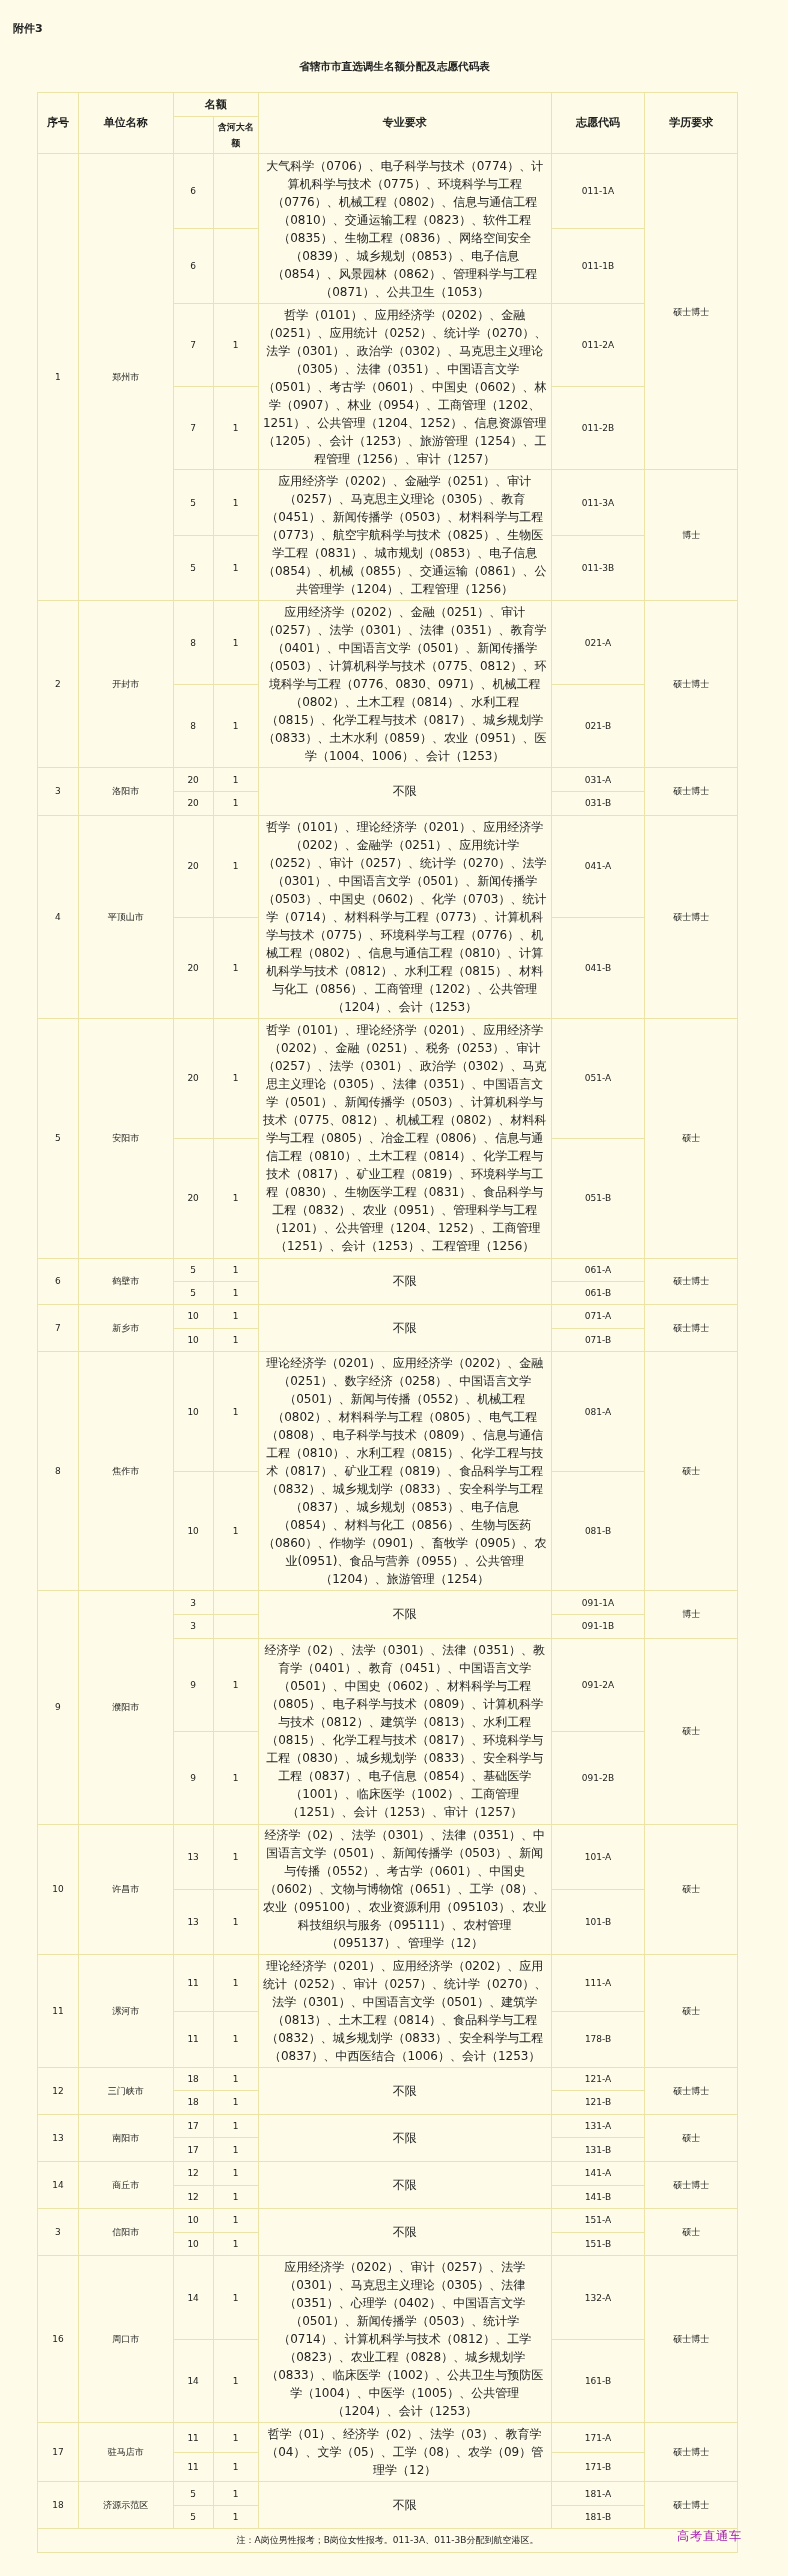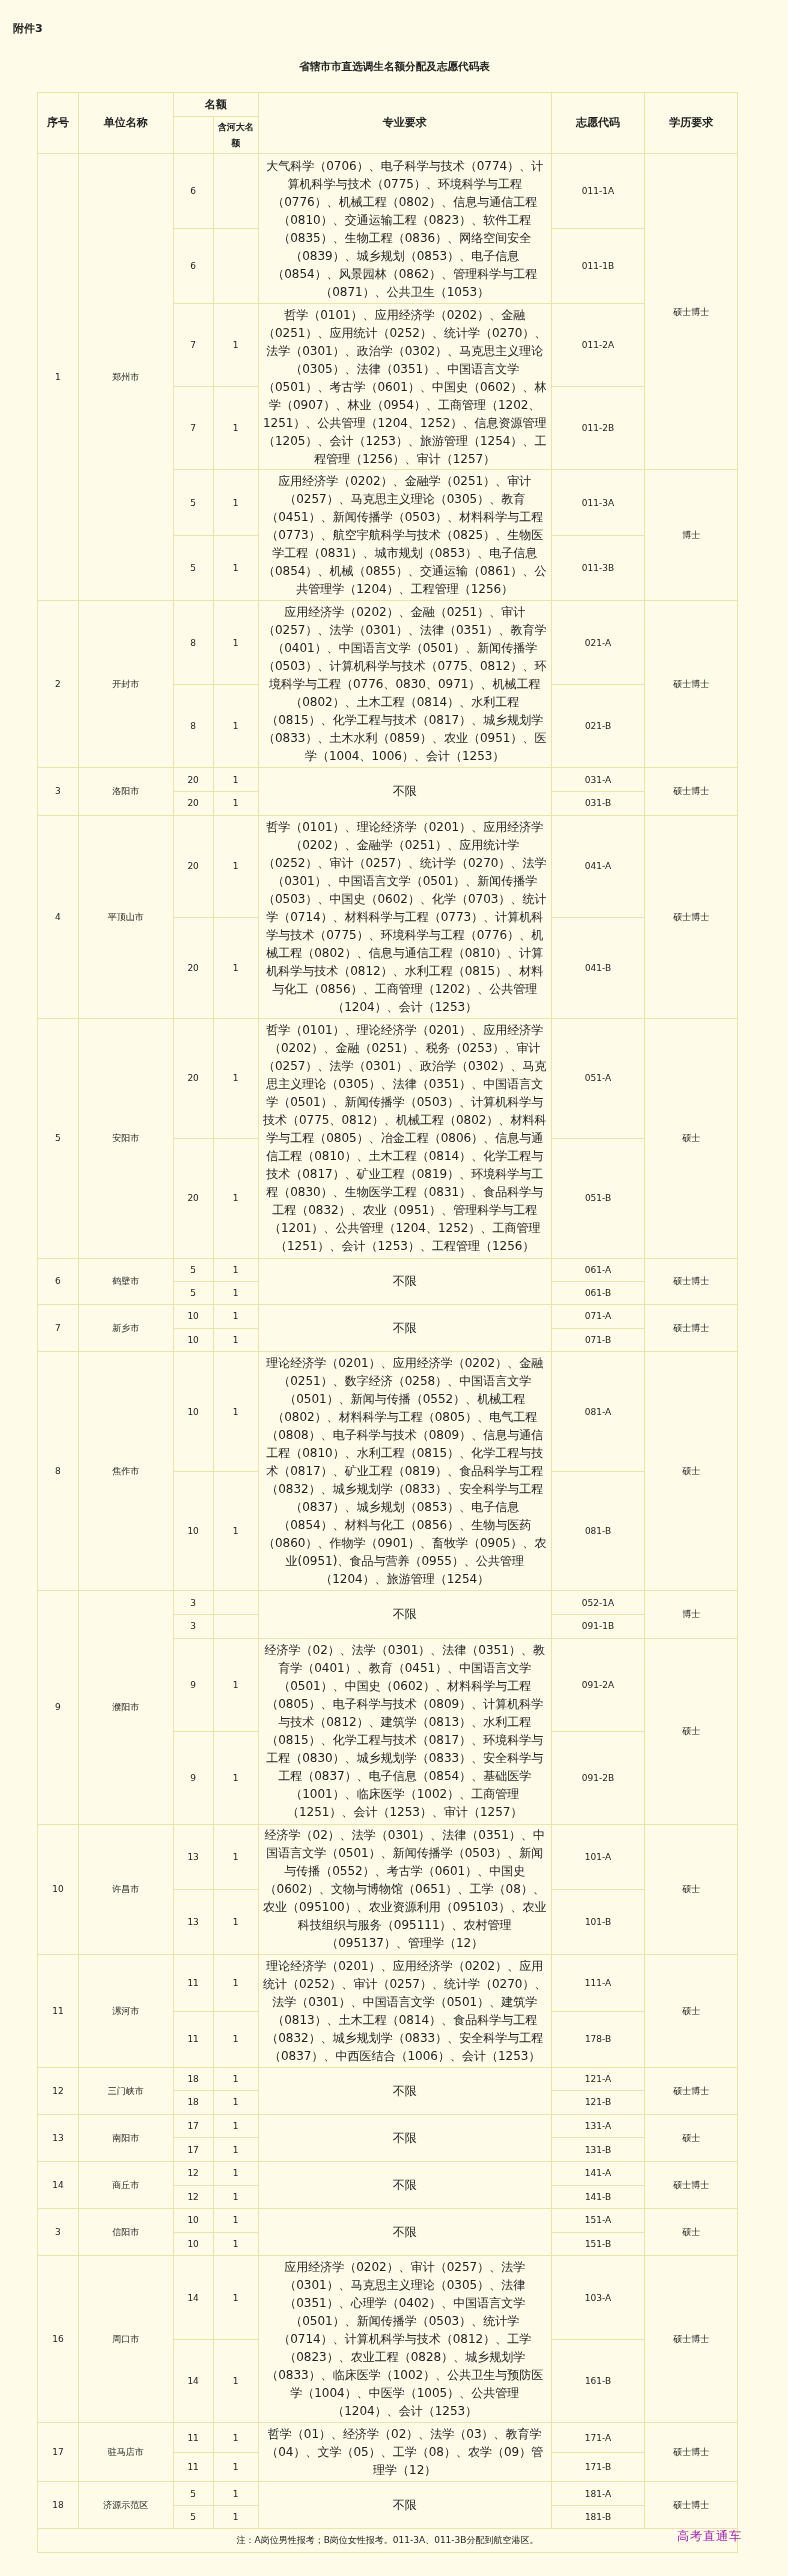--- a/index.html
+++ b/index.html
@@ -197,21 +197,21 @@
       <td>1</td>
       <td>081-B</td>
     </tr>
 
     <tr style="height:23.6px">
       <td rowspan="4">9</td>
       <td rowspan="4">濮阳市</td>
       <td>3</td>
       <td></td>
       <td rowspan="2" class="major">不限</td>
-      <td>052-1A</td>
+      <td>091-1A</td>
       <td rowspan="2">博士</td>
     </tr>
     <tr style="height:23.6px">
       <td>3</td>
       <td></td>
       <td>091-1B</td>
     </tr>
     <tr style="height:93px">
       <td>9</td>
       <td>1</td>
@@ -314,21 +314,21 @@
       <td>1</td>
       <td>151-B</td>
     </tr>
 
     <tr style="height:84px">
       <td rowspan="2">16</td>
       <td rowspan="2">周口市</td>
       <td>14</td>
       <td>1</td>
       <td rowspan="2" class="major">应用经济学（0202）、审计（0257）、法学（0301）、马克思主义理论（0305）、法律（0351）、心理学（0402）、中国语言文学（0501）、新闻传播学（0503）、统计学（0714）、计算机科学与技术（0812）、工学（0823）、农业工程（0828）、城乡规划学（0833）、临床医学（1002）、公共卫生与预防医学（1004）、中医学（1005）、公共管理（1204）、会计（1253）</td>
-      <td>103-A</td>
+      <td>132-A</td>
       <td rowspan="2">硕士博士</td>
     </tr>
     <tr style="height:83px">
       <td>14</td>
       <td>1</td>
       <td>161-B</td>
     </tr>
 
     <tr style="height:30px">
       <td rowspan="2">17</td>

